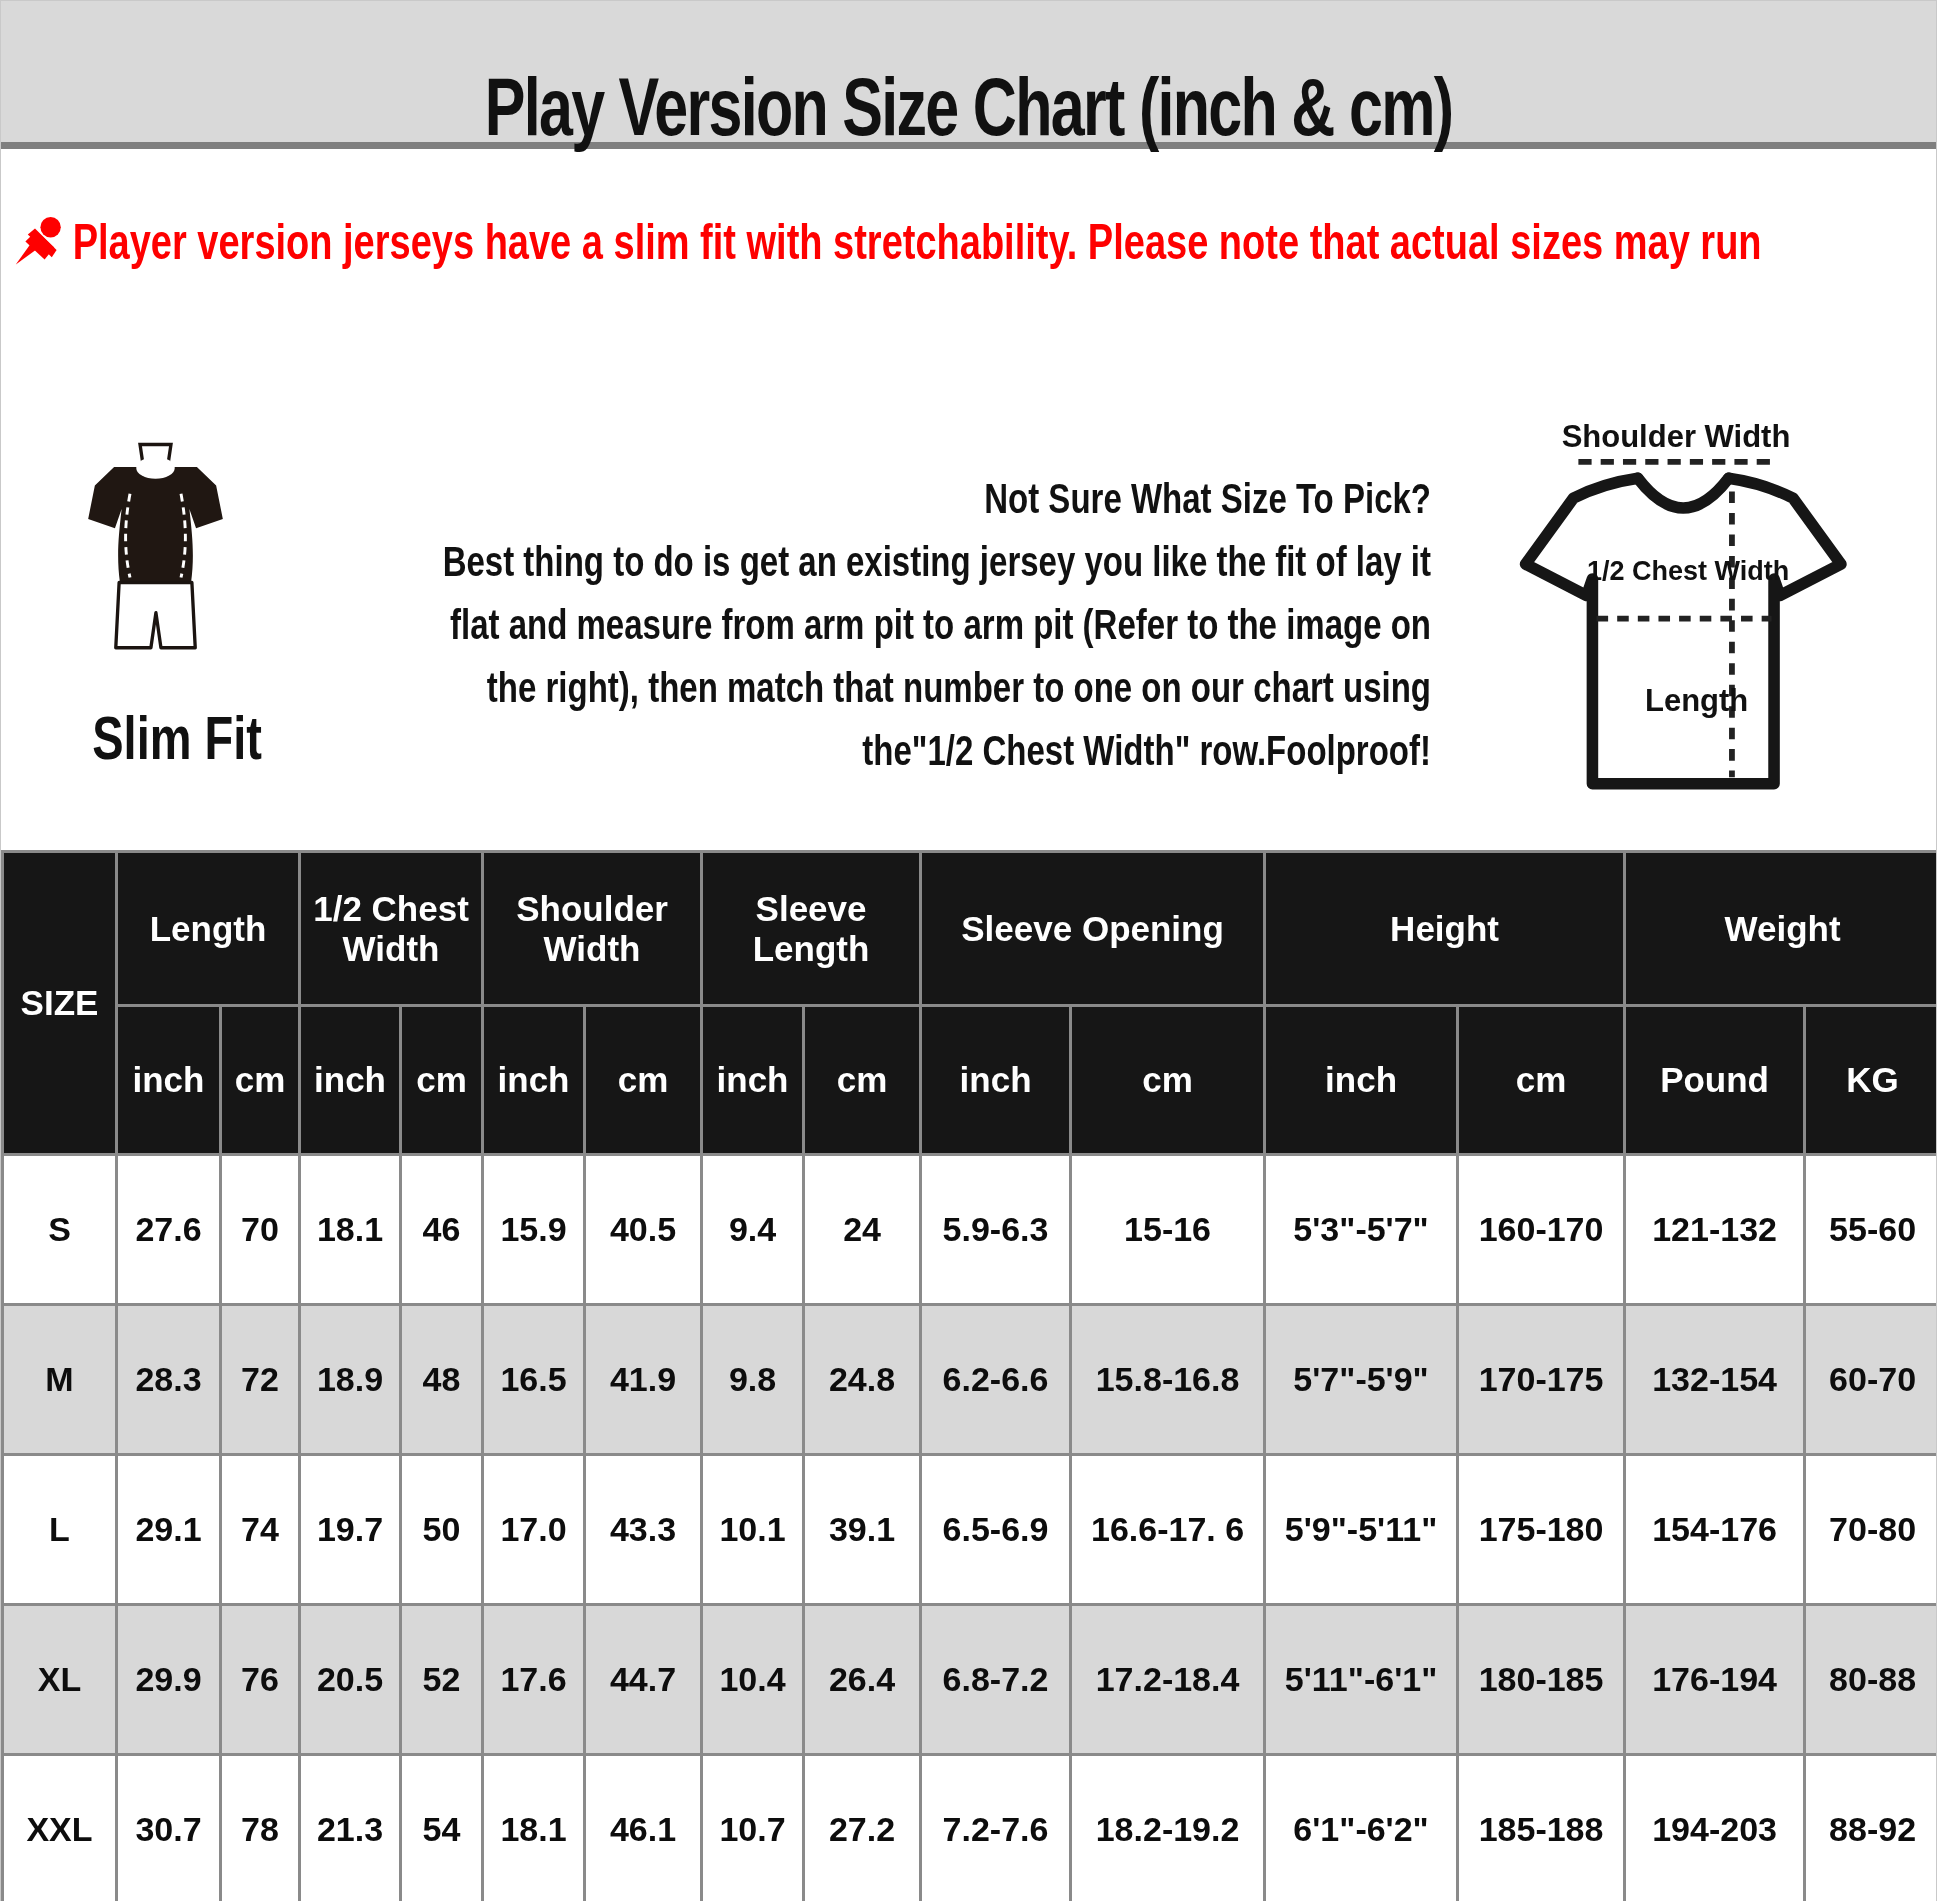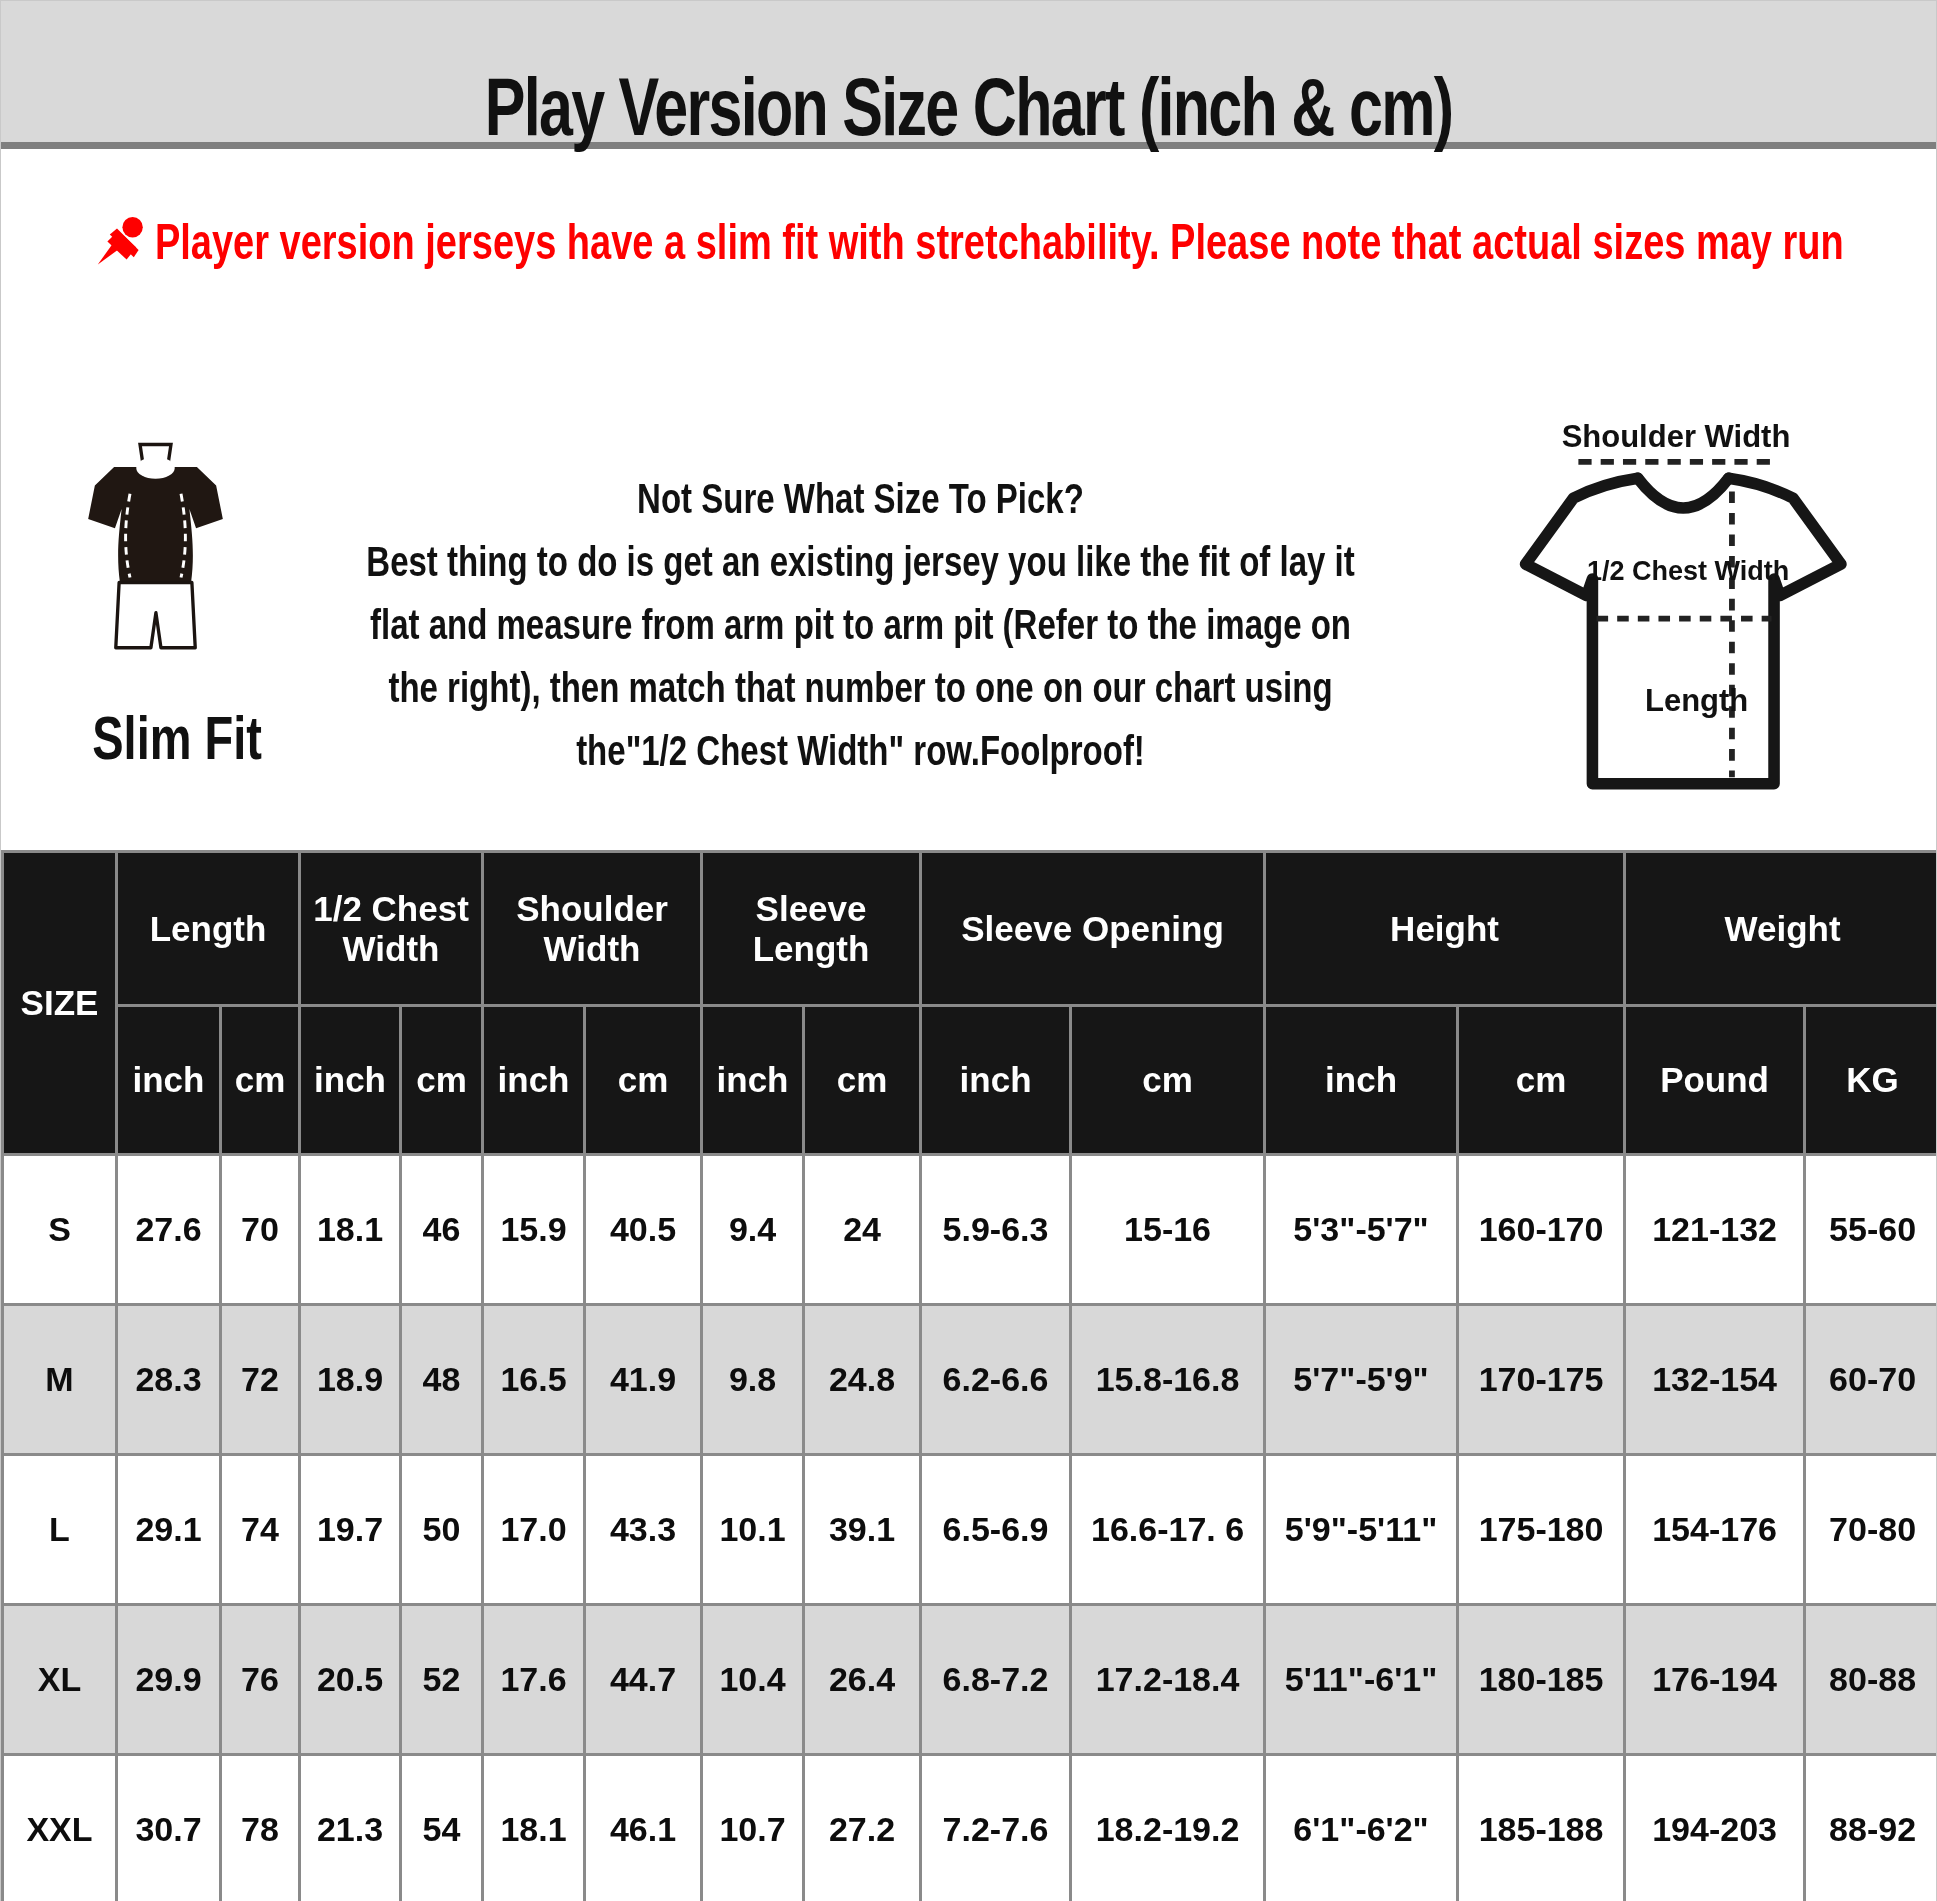--- a/index.html
+++ b/index.html
@@ -8,31 +8,31 @@
     font-family:"Liberation Sans", sans-serif;font-weight:bold;color:#111;
     border:1.7px solid #c9c9c9;box-sizing:border-box;overflow:hidden;
   }
   
   .title-bar{
     position:absolute;top:0;left:0;right:0;height:141px;background:#d9d9d9;
     border-bottom:7.4px solid #7f7f7f;display:flex;align-items:flex-end;justify-content:center;
   }
   .title-text{display:inline-block;font-size:61px;letter-spacing:-1.7px;transform:scaleY(1.35);white-space:nowrap;}
   
-  .notice{position:absolute;top:207px;left:10px;right:10px;text-align:center;color:#fe0000;font-size:38px;line-height:1;}
+  .notice{position:absolute;top:207px;left:10px;right:10px;text-align:left;color:#fe0000;font-size:38px;line-height:1;}
   .notice-line{margin-bottom:71px;}
   .tall{display:inline-block;transform:scaleY(1.3);transform-origin:center;}
   .pin-svg{width:60px;height:60px;vertical-align:-13.2px;margin-right:1.7px;}
   .arrow-svg{width:33px;height:43px;vertical-align:-6.6px;margin:0 2.5px;}
   
   .slim-figure{position:absolute;left:85px;top:441px;width:139px;height:230px;}
   .slim-label{position:absolute;left:50px;top:709px;width:211px;text-align:right;font-size:47px;}
   
   .guide{position:absolute;left:289px;top:481px;width:1141px;text-align:center;font-size:33px;line-height:1;}
-  .guide-line{margin-bottom:30px;}
+  .guide-line{margin-bottom:30px;text-align:right;}
   
   .diagram{position:absolute;left:1513px;top:413px;width:388px;height:384px;}
   .diagram-title{position:absolute;top:5px;left:0;width:324px;text-align:center;font-size:31px;}
   .diagram-svg{position:absolute;top:41px;left:0;width:388px;height:343px;}
   .chest-label{position:absolute;left:73px;top:142px;font-size:27px;white-space:nowrap;}
   .length-label{position:absolute;left:131px;top:269px;font-size:31px;white-space:nowrap;}
   
   .size-table{
     position:absolute;top:849px;left:0;width:1937px;height:1053px;
     border-collapse:collapse;table-layout:fixed;text-align:center;

